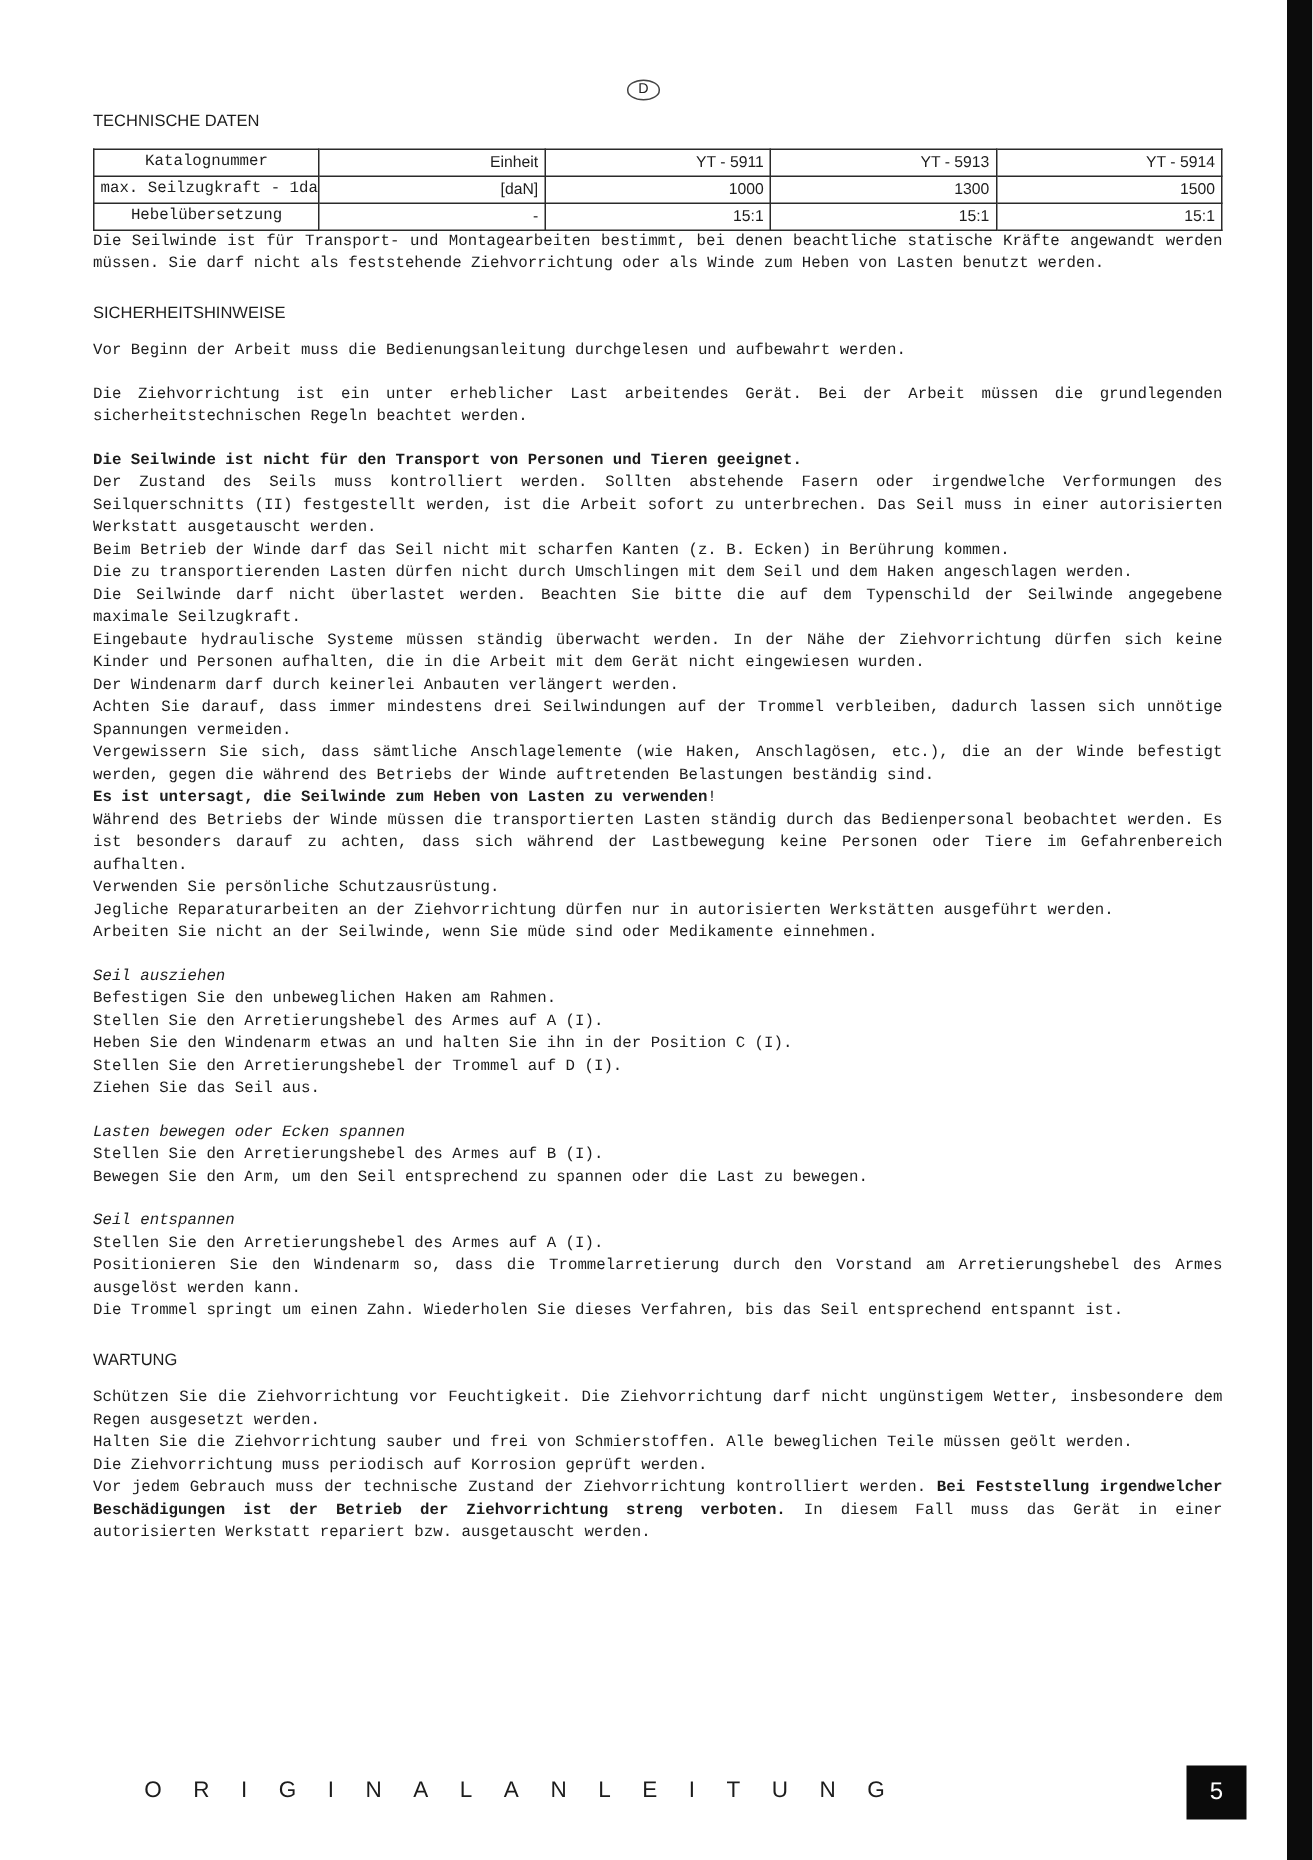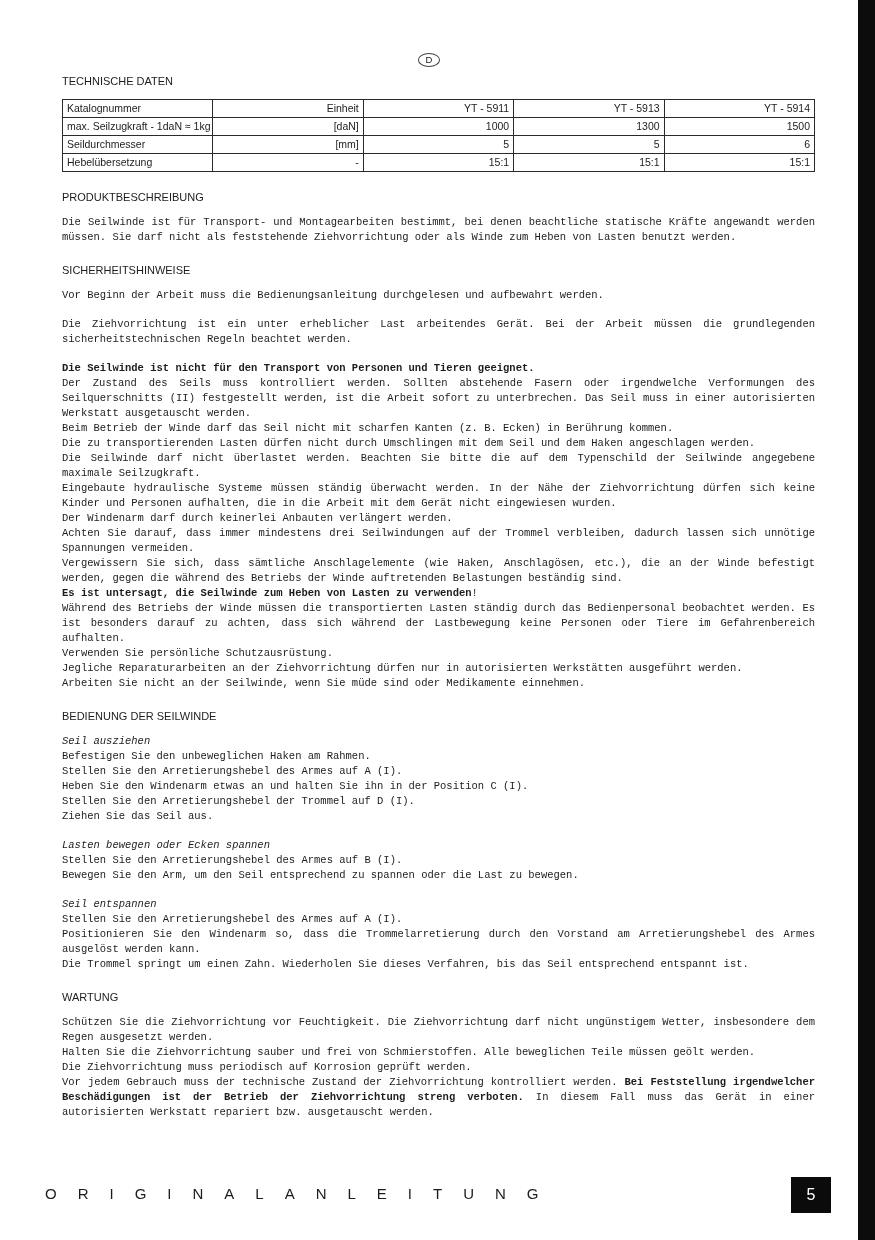--- a/index.html
+++ b/index.html
@@ -7,26 +7,26 @@
   body{width:875px;height:1240px;font-family:"Liberation Sans",sans-serif;}
   .sheet{position:relative;width:875px;height:1240px;background:#ffffff;overflow:hidden;color:#1c1c1c;}
   .edge-bar{position:absolute;top:0;right:0;width:17px;height:1240px;background:#0c0c0c;}
   .badge-wrap{position:absolute;top:49px;left:0;width:858px;text-align:center;}
   .badge{display:inline-block;border:1px solid #444;border-radius:50%;font-size:9.5px;line-height:12px;padding:0 7px;color:#222;}
   .content{position:absolute;left:62px;top:74px;width:753px;font-size:10.5px;line-height:15px;}
   .h{font-size:11px;line-height:15px;font-weight:400;margin:18px 0 10px;}
   .h.first{margin-top:0;}
   .spec{width:100%;border-collapse:collapse;table-layout:fixed;margin-top:8px;}
   .spec td{border:1px solid #2a2a2a;font-size:10.5px;line-height:13px;padding:2px 4px;text-align:right;height:18px;overflow:hidden;white-space:nowrap;}
-  .spec td.left{text-align:left;}
+  .spec td.left{text-align:center;font-family:Liberation Mono, monospace;}
   .block{margin-bottom:14px;}
   .line{text-align:justify;font-family:Liberation Mono, monospace;}
   .b{font-weight:700;}
   .sub-title{font-style:italic;}
-  .footer-title{position:absolute;top:1185px;left:0;width:686px;font-size:15px;letter-spacing:21px;text-indent:21px;color:#1c1c1c;white-space:nowrap;margin-left:24px;}
+  .footer-title{position:absolute;top:1185px;left:0;width:686px;text-align:center;font-size:15px;letter-spacing:21px;text-indent:21px;color:#1c1c1c;white-space:nowrap;}
   .page-num{position:absolute;top:1177px;right:44px;width:40px;height:36px;background:#0b0b0b;color:#ffffff;font-size:16px;line-height:36px;text-align:center;}
 </style>
 </head>
 <body>
 
 <div class="sheet">
   <div class="edge-bar"></div>
 
   <div class="badge-wrap">
     <span class="badge">D</span>
@@ -45,37 +45,29 @@
             <td>YT - 5914</td>
           </tr>
           <tr>
             <td class="left">max. Seilzugkraft - 1daN ≈ 1kg</td>
             <td>[daN]</td>
             <td>1000</td>
             <td>1300</td>
             <td>1500</td>
           </tr>
           <tr>
-            <td class="left">Seildurchmesser</td>
-            <td>[mm]</td>
-            <td>5</td>
-            <td>5</td>
-            <td>6</td>
-          </tr>
-          <tr>
             <td class="left">Hebelübersetzung</td>
             <td>-</td>
             <td>15:1</td>
             <td>15:1</td>
             <td>15:1</td>
           </tr>
         </tbody>
     </table>
 
-    <h2 class="h">PRODUKTBESCHREIBUNG</h2>
     <div class="block">
         <div class="line"><span>Die Seilwinde ist für Transport- und Montagearbeiten bestimmt, bei denen beachtliche statische Kräfte angewandt werden müssen. Sie darf nicht als feststehende Ziehvorrichtung oder als Winde zum Heben von Lasten benutzt werden.</span></div>
       </div>
 
     <h2 class="h">SICHERHEITSHINWEISE</h2>
     <div class="block">
         <div class="line"><span>Vor Beginn der Arbeit muss die Bedienungsanleitung durchgelesen und aufbewahrt werden.</span></div>
       </div>
     <div class="block">
         <div class="line"><span>Die Ziehvorrichtung ist ein unter erheblicher Last arbeitendes Gerät. Bei der Arbeit müssen die grundlegenden sicherheitstechnischen Regeln beachtet werden.</span></div>
@@ -90,21 +82,20 @@
         <div class="line"><span>Der Windenarm darf durch keinerlei Anbauten verlängert werden.</span></div>
         <div class="line"><span>Achten Sie darauf, dass immer mindestens drei Seilwindungen auf der Trommel verbleiben, dadurch lassen sich unnötige Spannungen vermeiden.</span></div>
         <div class="line"><span>Vergewissern Sie sich, dass sämtliche Anschlagelemente (wie Haken, Anschlagösen, etc.), die an der Winde befestigt werden, gegen die während des Betriebs der Winde auftretenden Belastungen beständig sind.</span></div>
         <div class="line"><span class="b">Es ist untersagt, die Seilwinde zum Heben von Lasten zu verwenden</span><span>!</span></div>
         <div class="line"><span>Während des Betriebs der Winde müssen die transportierten Lasten ständig durch das Bedienpersonal beobachtet werden. Es ist besonders darauf zu achten, dass sich während der Lastbewegung keine Personen oder Tiere im Gefahrenbereich aufhalten.</span></div>
         <div class="line"><span>Verwenden Sie persönliche Schutzausrüstung.</span></div>
         <div class="line"><span>Jegliche Reparaturarbeiten an der Ziehvorrichtung dürfen nur in autorisierten Werkstätten ausgeführt werden.</span></div>
         <div class="line"><span>Arbeiten Sie nicht an der Seilwinde, wenn Sie müde sind oder Medikamente einnehmen.</span></div>
       </div>
 
-    <h2 class="h">BEDIENUNG DER SEILWINDE</h2>
     <div class="block">
       <div class="line sub-title">Seil ausziehen</div>
       <div>
           <div class="line"><span>Befestigen Sie den unbeweglichen Haken am Rahmen.</span></div>
           <div class="line"><span>Stellen Sie den Arretierungshebel des Armes auf A (I).</span></div>
           <div class="line"><span>Heben Sie den Windenarm etwas an und halten Sie ihn in der Position C (I).</span></div>
           <div class="line"><span>Stellen Sie den Arretierungshebel der Trommel auf D (I).</span></div>
           <div class="line"><span>Ziehen Sie das Seil aus.</span></div>
         </div>
     </div>

